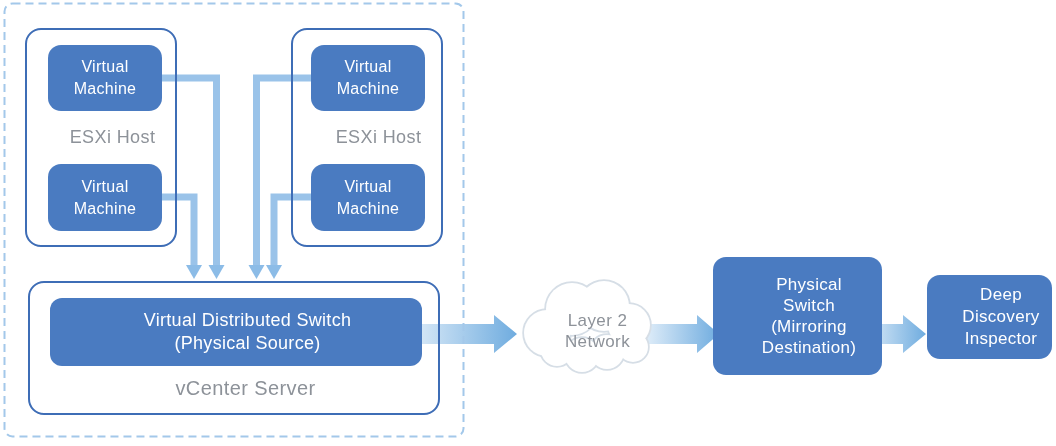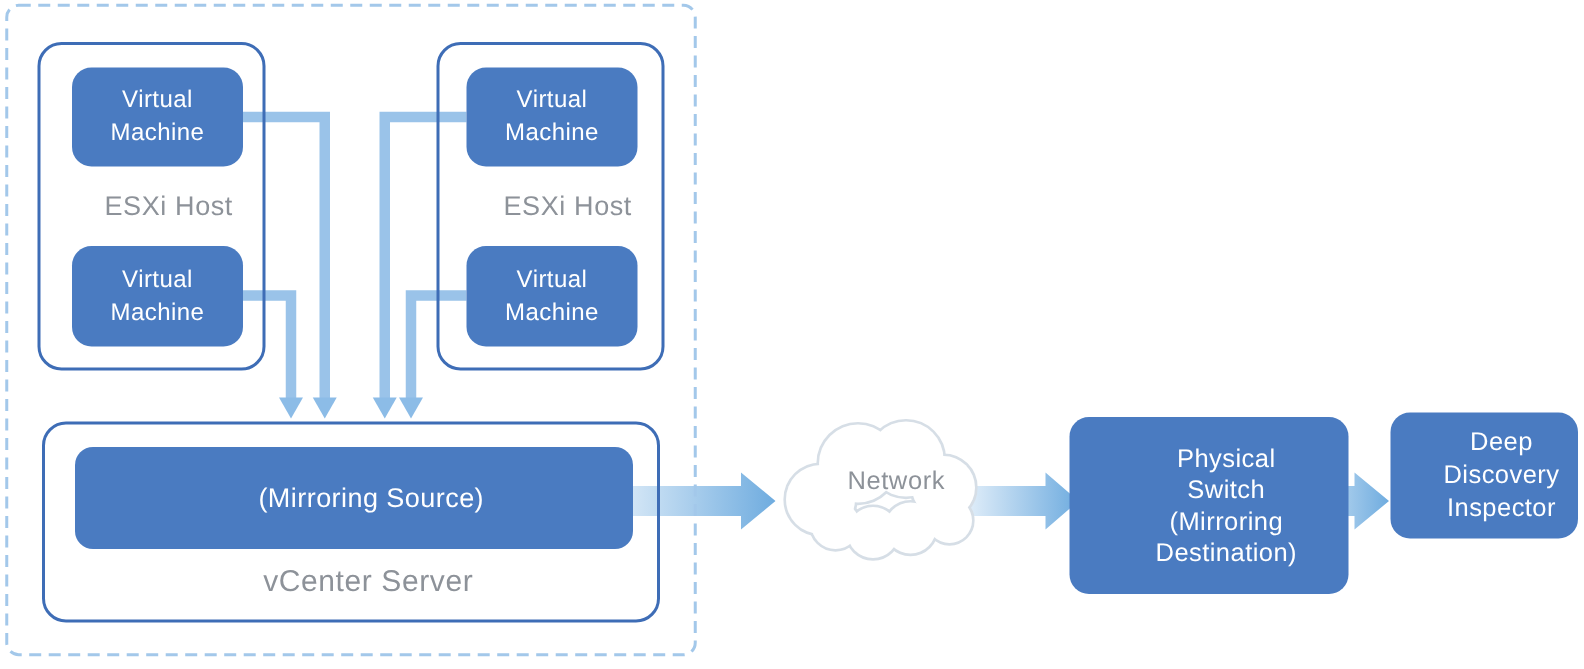--- a/index.html
+++ b/index.html
@@ -110,29 +110,31 @@
   <div class="abs box-blue vm-box" style="left:48px;top:45px;width:114px;height:66px;">Virtual Machine</div>
   <div class="abs box-blue vm-box" style="left:48px;top:164px;width:114px;height:67px;">Virtual Machine</div>
 
   <div class="abs outline-box" style="left:291px;top:28px;width:152px;height:219px;"></div>
   <div class="abs gray-label esxi-label" style="left:291px;top:127px;width:152px;">ESXi Host</div>
   <div class="abs box-blue vm-box" style="left:311px;top:45px;width:114px;height:66px;">Virtual Machine</div>
   <div class="abs box-blue vm-box" style="left:311px;top:164px;width:114px;height:67px;">Virtual Machine</div>
 
   <div class="abs outline-box" style="left:28px;top:281px;width:412px;height:134px;"></div>
   <div class="abs box-blue vds-box" style="left:50px;top:298px;width:372px;height:68px;border-radius:12px;">
-    <div>(Mirroring Source)</div>
+    <div>Virtual Distributed Switch</div>
+    <div>(Physical Source)</div>
   </div>
   <div class="abs gray-label vcenter-label" style="left:28px;top:377px;width:412px;">vCenter Server</div>
 
   <div class="abs gray-label cloud-label" style="left:522px;top:310px;width:128px;">
+    <div>Layer 2</div>
     <div>Network</div>
   </div>
 
-  <div class="abs box-blue ps-box" style="left:713px;top:278px;width:186px;height:118px;">
+  <div class="abs box-blue ps-box" style="left:713px;top:257px;width:169px;height:118px;">
     <div>Physical</div>
     <div>Switch</div>
     <div>(Mirroring</div>
     <div>Destination)</div>
   </div>
 
   <div class="abs box-blue ddi-box" style="left:927px;top:275px;width:125px;height:84px;">
     <div>Deep</div>
     <div>Discovery</div>
     <div>Inspector</div>

